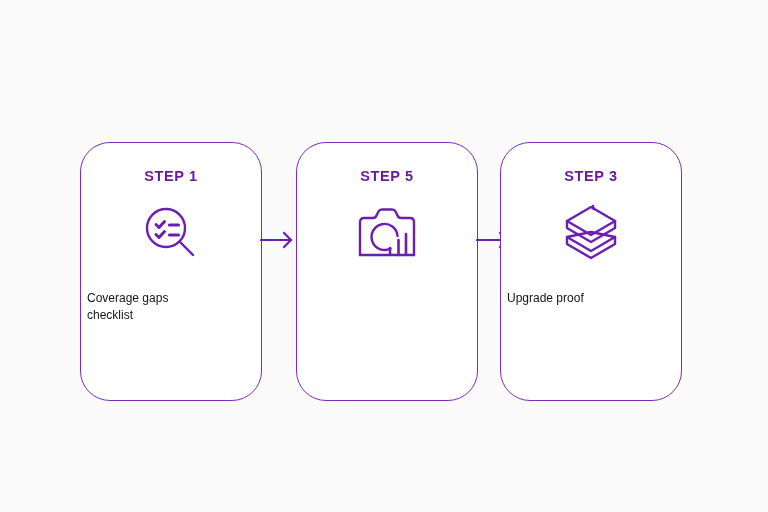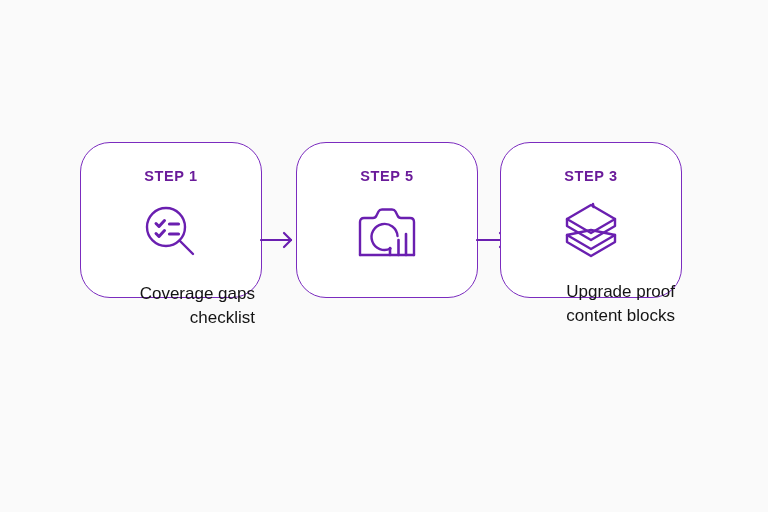--- a/index.html
+++ b/index.html
@@ -20,21 +20,21 @@
     left: 0;
     top: 0;
     width: 768px;
     height: 512px;
   }
 
   .card {
     position: absolute;
     top: 142px;
     width: 182px;
-    height: 156px;
+    height: 259px;
     box-sizing: border-box;
     border: 1.6px solid #7b2cbf;
     border-radius: 30px;
     background: #ffffff;
     display: flex;
     flex-direction: column;
     align-items: center;
   }
   .card-1 { left: 80px; }
   .card-2 { left: 296px; }
@@ -57,24 +57,24 @@
     display: flex;
     align-items: center;
     justify-content: center;
   }
   .icon-wrap svg {
     display: block;
     overflow: visible;
   }
 
   .card-text {
-    margin-top: 20px;
+    margin-top: 26px;
     width: 168px;
-    text-align: right;
-    font-size: 17px;
+    text-align: left;
+    font-size: 12px;
     line-height: 1.42;
     color: #141414;
     font-weight: 400;
     user-select: none;
   }
 
   .arrow {
     position: absolute;
     top: 228px;
     width: 36px;
@@ -152,17 +152,16 @@
 
         <path d="M29 28 L53 33 L29 47 L5 33 L29 28"></path>
         <path d="M5 33 L5 40 L29 54 L53 40 L53 33"></path>
 
         <line x1="31" y1="2" x2="31.5" y2="5"></line>
       </svg>
     </div>
 
     <div class="card-text">
       <span>Upgrade proof</span><br>
-      <span>content blocks</span>
     </div>
   </div>
 
 </div>
 
 </body></html>

